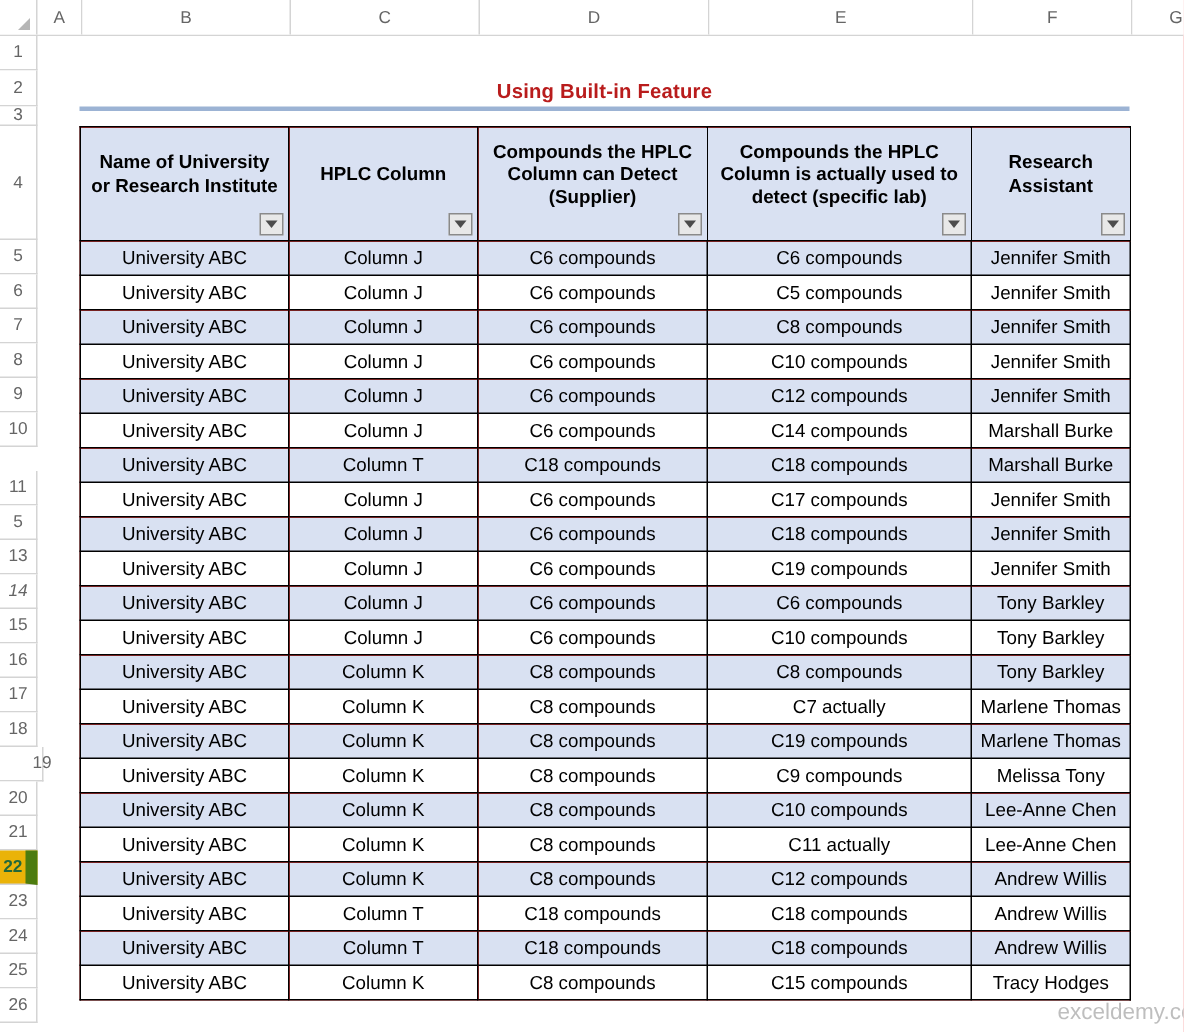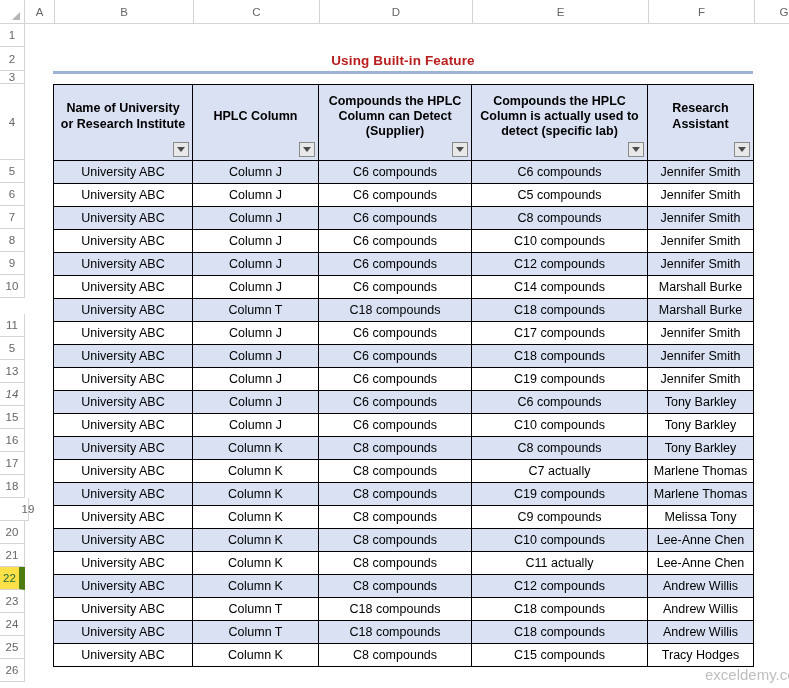--- a/index.html
+++ b/index.html
@@ -80,24 +80,24 @@
     border-right: 1px solid #d4d4d4;
     font-size: 11.5px;
     color: #656565;
     display: flex;
     align-items: center;
     justify-content: center;
     background: #ffffff;
     user-select: none;
   }
   .row-head.selected {
-    background: #fde047;
+    background: #eab308;
     color: #21683c;
-    border-right: 6px solid #4d7c0f;
-    font-weight: normal;
+    border-right: 8px solid #4d7c0f;
+    font-weight: bold;
   }
 
   
   .title-wrap {
     position: absolute;
     left: 53px;
     top: 47px;
     width: 700px;
     height: 26px;
     display: flex;

